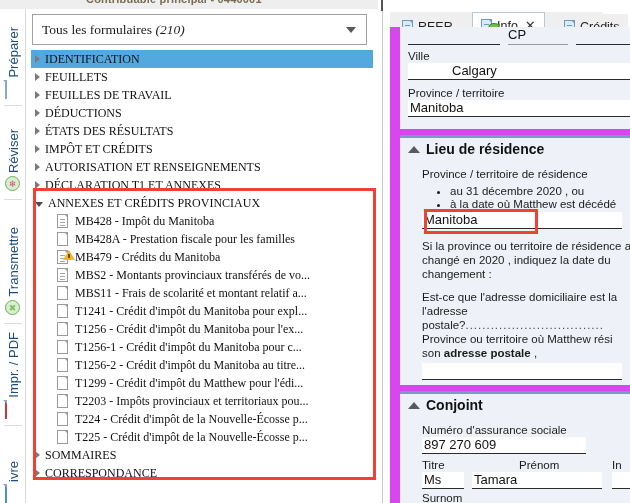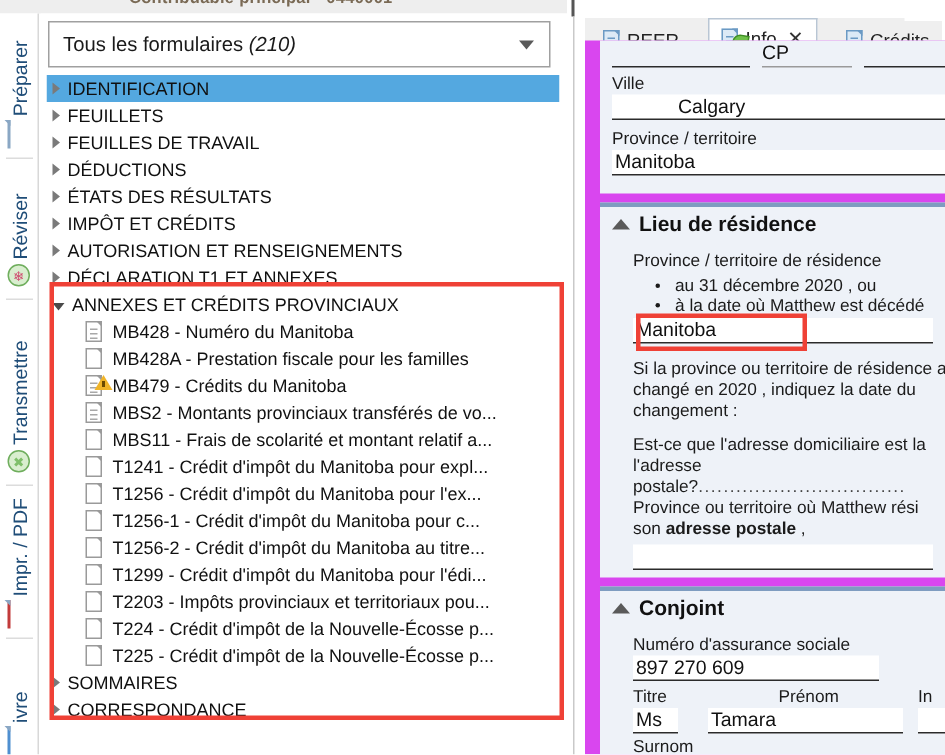--- a/index.html
+++ b/index.html
@@ -73,20 +73,21 @@
     border: 1px solid #6fae5d; background: #d9eecf;
     display: flex; align-items: center; justify-content: center;
     font-size: 9px; color: #cf4a6f;
   }
   .circ.tm { color: #7fbf6a; }
 
   
   .forms-panel {
     position: absolute; left: 27px; top: 9px; width: 351px; height: 494px;
     background: #ffffff;
+    font-family: Liberation Serif, serif;
   }
 
   .filter-box {
     position: absolute; left: 5px; top: 5px; width: 335px; height: 31px;
     border: 1px solid #a0a0a0; background: #ffffff;
     display: flex; align-items: center;
     padding: 0 6px 0 9px;
   }
   .filter-text { font-size: 13.5px; color: #1a1a1a; flex: 1; }
   .filter-text em { font-style: italic; }
@@ -340,21 +341,21 @@
           <span>DÉCLARATION T1 ET ANNEXES</span>
         </div>
         <div class="node group">
           <span class="tri open"></span>
           <span>ANNEXES ET CRÉDITS PROVINCIAUX</span>
         </div>
         <div class="node leaf">
           <span class="leafico lined">
             <i></i>
           </span>
-          <span>MB428 - Numéro du Manitoba</span>
+          <span>MB428 - Impôt du Manitoba</span>
         </div>
         <div class="node leaf">
           <span class="leafico"></span>
           <span>MB428A - Prestation fiscale pour les familles</span>
         </div>
         <div class="node leaf">
           <span class="leafico lined">
             <i></i>
             <span class="warn"></span>
           </span>
@@ -381,21 +382,21 @@
         <div class="node leaf">
           <span class="leafico"></span>
           <span>T1256-1 - Crédit d'impôt du Manitoba pour c...</span>
         </div>
         <div class="node leaf">
           <span class="leafico"></span>
           <span>T1256-2 - Crédit d'impôt du Manitoba au titre...</span>
         </div>
         <div class="node leaf">
           <span class="leafico"></span>
-          <span>T1299 - Crédit d'impôt du Manitoba pour l'édi...</span>
+          <span>T1299 - Crédit d'impôt du Matthew pour l'édi...</span>
         </div>
         <div class="node leaf">
           <span class="leafico"></span>
           <span>T2203 - Impôts provinciaux et territoriaux pou...</span>
         </div>
         <div class="node leaf">
           <span class="leafico"></span>
           <span>T224 - Crédit d'impôt de la Nouvelle-Écosse p...</span>
         </div>
         <div class="node leaf">
@@ -495,21 +496,21 @@
           <span class="chev"></span>
           <span>Conjoint</span>
         </div>
         <div style="position:absolute;left:22px;top:33px;" class="lbl">Numéro d'assurance sociale</div>
         <div style="position:absolute;left:22px;top:46px;width:164px;" class="fld">897 270 609</div>
 
         <div style="position:absolute;left:22px;top:68px;" class="lbl">Titre</div>
         <div style="position:absolute;left:72px;top:68px;padding-left:47px;" class="lbl">Prénom</div>
         <div style="position:absolute;left:212px;top:68px;" class="lbl">In</div>
 
-        <div style="position:absolute;left:22px;top:81px;width:30px;" class="fld">Ms</div>
+        <div style="position:absolute;left:22px;top:81px;width:42px;" class="fld">Ms</div>
         <div style="position:absolute;left:72px;top:81px;width:130px;" class="fld">Tamara</div>
         <div style="position:absolute;left:212px;top:81px;width:24px;" class="fld"></div>
 
         <div style="position:absolute;left:22px;top:101px;" class="lbl">Surnom</div>
       </div>
 
     </div>
   </div>
 
   <div class="hl-red" style="left:424px;top:209px;width:114px;height:25px;"></div>

